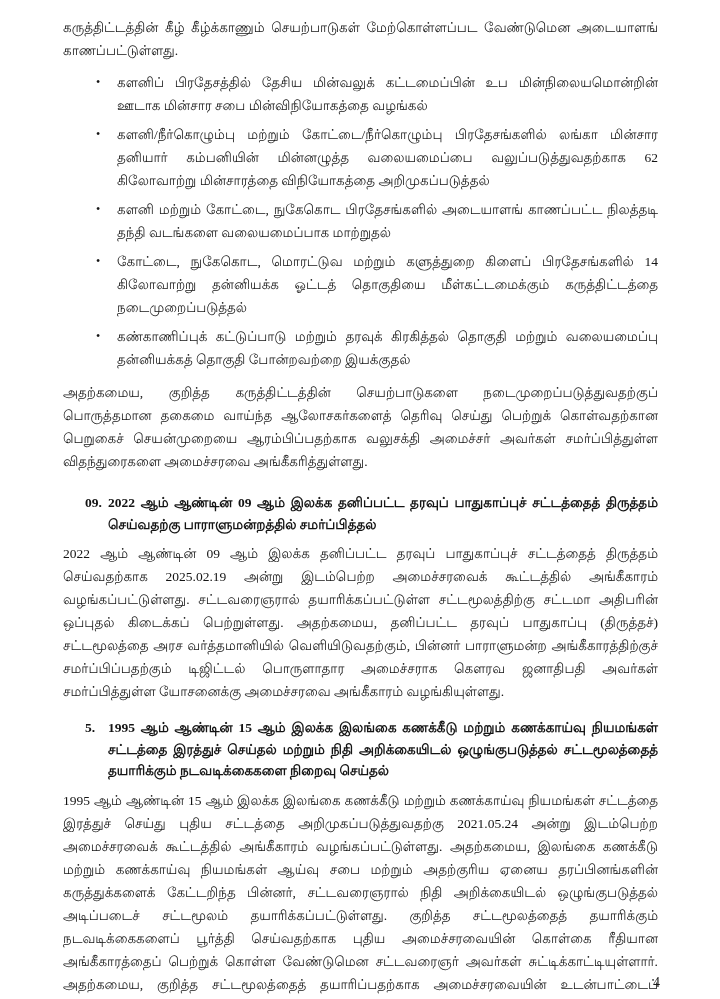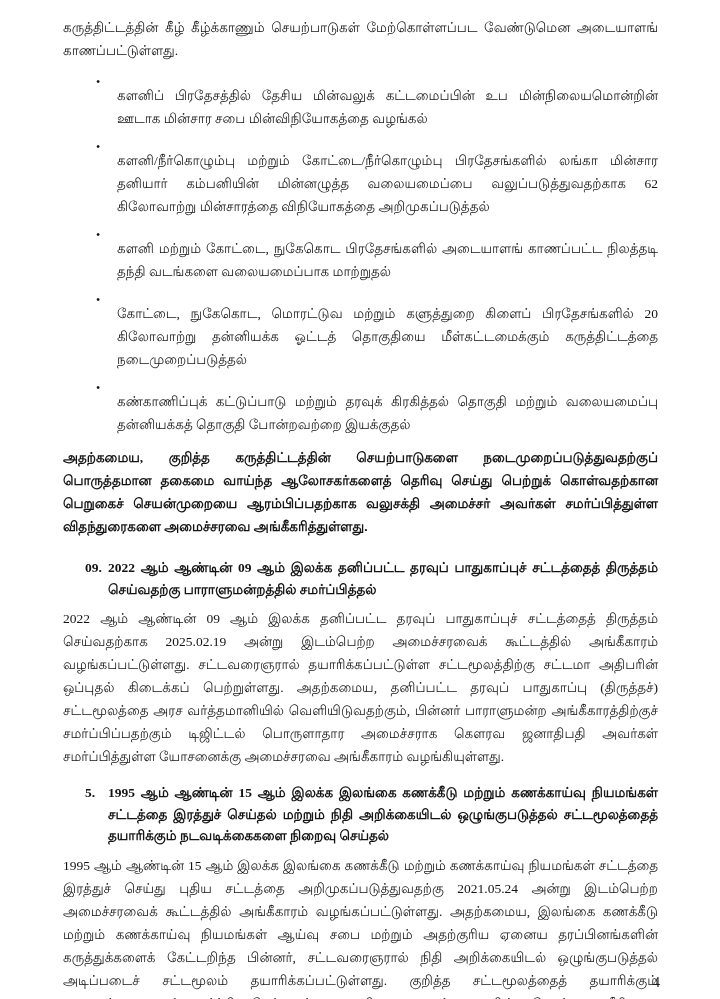--- a/index.html
+++ b/index.html
@@ -32,22 +32,22 @@
     display: flex;
     align-items: flex-start;
     padding-left: 33px;
     margin-bottom: 6px;
   }
   .bullet-marker {
     flex: 0 0 21px;
     font-size: 12px;
     line-height: 23px;
   }
-  .bullet-text { flex: 1; margin-top: 13px; }
-  .closing { margin-bottom: 19px; font-weight: bold; }
+  .bullet-text { flex: 1; }
+  .closing { margin-bottom: 19px; }
   .section-heading {
     display: flex;
     align-items: flex-start;
     font-weight: bold;
     font-size: 13.5px;
     line-height: 21.5px;
     margin: 14px 0 7px 22px;
   }
   .section-number { flex: 0 0 23px; }
   .section-heading-text {
@@ -80,21 +80,21 @@
       <div class="bullet-item">
         <span class="bullet-marker">•</span>
         <div class="body-text bullet-text">களனி/நீர்கொழும்பு மற்றும் கோட்டை/நீர்கொழும்பு பிரதேசங்களில் லங்கா மின்சார தனியார் கம்பனியின் மின்னழுத்த வலையமைப்பை வலுப்படுத்துவதற்காக 62 கிலோவாற்று மின்சாரத்தை விநியோகத்தை அறிமுகப்படுத்தல்</div>
       </div>
       <div class="bullet-item">
         <span class="bullet-marker">•</span>
         <div class="body-text bullet-text">களனி மற்றும் கோட்டை, நுகேகொட பிரதேசங்களில் அடையாளங் காணப்பட்ட நிலத்தடி தந்தி வடங்களை வலையமைப்பாக மாற்றுதல்</div>
       </div>
       <div class="bullet-item">
         <span class="bullet-marker">•</span>
-        <div class="body-text bullet-text">கோட்டை, நுகேகொட, மொரட்டுவ மற்றும் களுத்துறை கிளைப் பிரதேசங்களில் 20 கிலோவாற்று தன்னியக்க ஓட்டத் தொகுதியை மீள்கட்டமைக்கும் கருத்திட்டத்தை நடைமுறைப்படுத்தல்</div>
+        <div class="body-text bullet-text">கோட்டை, நுகேகொட, மொரட்டுவ மற்றும் களுத்துறை கிளைப் பிரதேசங்களில் 14 கிலோவாற்று தன்னியக்க ஓட்டத் தொகுதியை மீள்கட்டமைக்கும் கருத்திட்டத்தை நடைமுறைப்படுத்தல்</div>
       </div>
       <div class="bullet-item">
         <span class="bullet-marker">•</span>
         <div class="body-text bullet-text">கண்காணிப்புக் கட்டுப்பாடு மற்றும் தரவுக் கிரகித்தல் தொகுதி மற்றும் வலையமைப்பு தன்னியக்கத் தொகுதி போன்றவற்றை இயக்குதல்</div>
       </div>
     </div>
 
     <p class="body-text closing">அதற்கமைய, குறித்த கருத்திட்டத்தின் செயற்பாடுகளை நடைமுறைப்படுத்துவதற்குப் பொருத்தமான தகைமை வாய்ந்த ஆலோசகர்களைத் தெரிவு செய்து பெற்றுக் கொள்வதற்கான பெறுகைச் செயன்முறையை ஆரம்பிப்பதற்காக வலுசக்தி அமைச்சர் அவர்கள் சமர்ப்பித்துள்ள விதந்துரைகளை அமைச்சரவை அங்கீகரித்துள்ளது.</p>
 
     <div class="section-heading">

